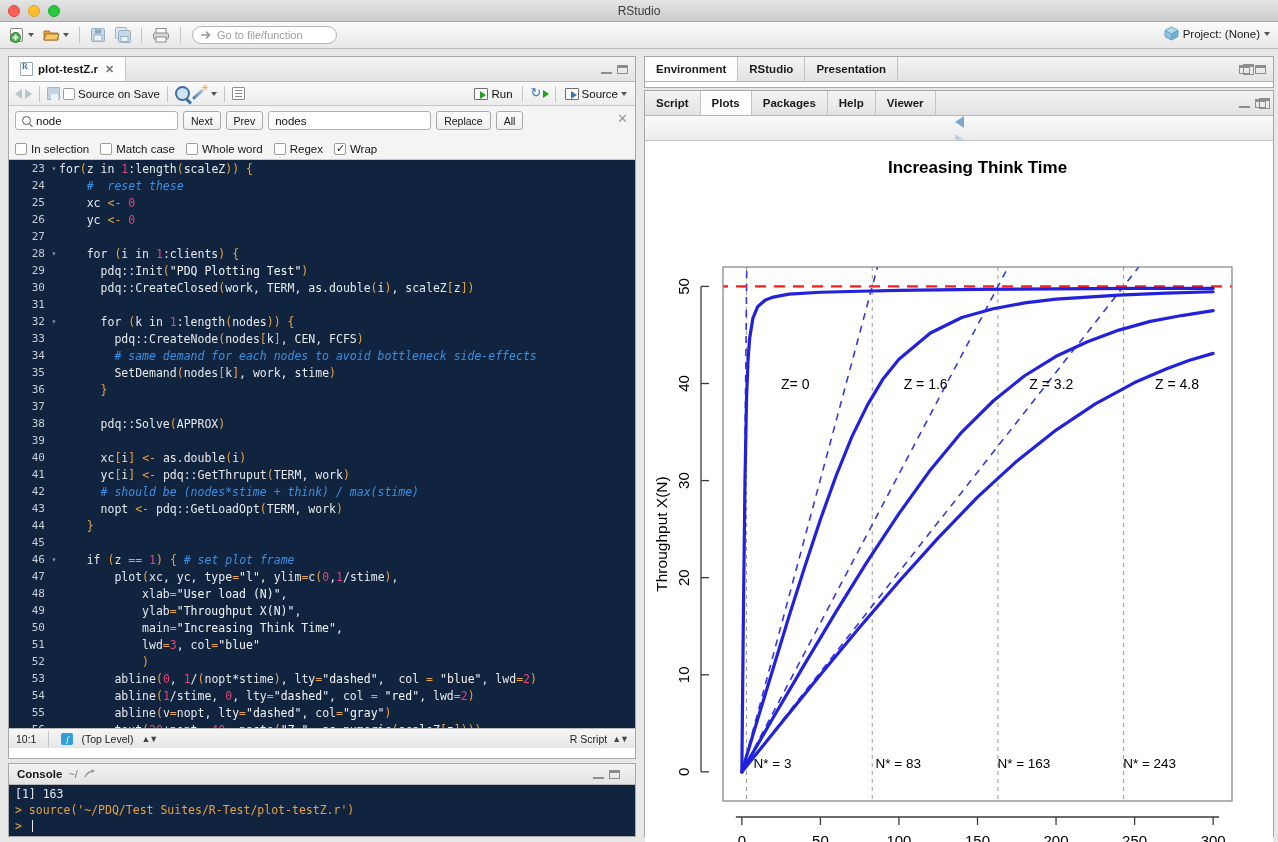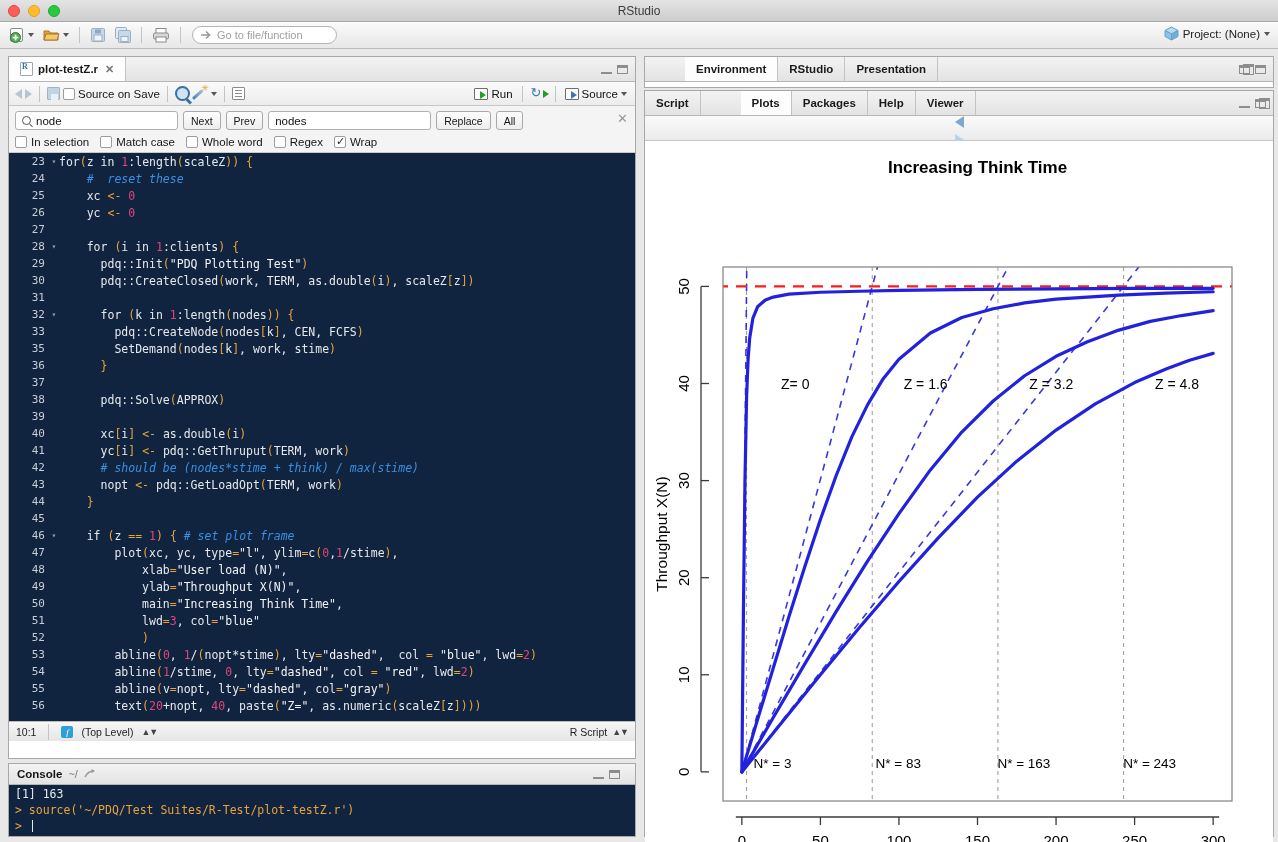--- a/index.html
+++ b/index.html
@@ -71,21 +71,21 @@
   .tabstrip {
     height: 25px; background: linear-gradient(#f3f3f3, #e3e3e3);
     border-bottom: 1px solid #b6b6b6; display: flex; align-items: stretch;
     position: relative;
   }
   .tab {
     display: flex; align-items: center; gap: 5px;
     padding: 0 11px; font-size: 11.5px; font-weight: bold; color: #1a1a1a;
     border-right: 1px solid #c3c3c3; cursor: default;
   }
-  .tab.active { background: #fdfdfd; margin-left: 40px; }
+  .tab.active { background: #fdfdfd; }
   .tab.inactive { background: transparent; }
   .tabfile { background: #fdfdfd; border-right: 1px solid #c3c3c3; }
   .tabclose { font-size: 11px; color: #777; margin-left: 2px; }
   .ricon { width: 13px; height: 14px; position: relative; display:inline-block; }
   .ricon::before {
     content:""; position:absolute; inset:0;
     background:#fff; border:1px solid #9aa8b4; border-radius:1px;
   }
   .ricon::after {
     content:"R"; position:absolute; left:2px; top:0px;
@@ -147,21 +147,21 @@
   }
   .fi-search { width: 163px; }
   .fi-replace { width: 163px; }
   .smallmag { width: 9px; height: 9px; border: 1.4px solid #555; border-radius: 50%; position: relative; flex: none; }
   .smallmag::after { content:""; position:absolute; right:-3px; bottom:-2px; width:4px;height:1.4px;background:#555;transform:rotate(45deg);}
   .fbtn {
     height: 19px; padding: 0 7px; font-size: 10.5px; color: #161616;
     background: linear-gradient(#fdfdfd,#eeeeee); border: 1px solid #a9a9a9; border-radius: 3px;
     display: flex; align-items: center;
   }
-  .findrow2 { display: flex; align-items: center; gap: 11px; margin-top: 6px; }
+  .findrow2 { display: flex; align-items: center; gap: 11px; margin-top: 13px; }
   .cbwrap { display: flex; align-items: center; gap: 4px; }
   .findclose { position: absolute; right: 7px; top: 5px; font-size: 13px; color: #989898; }
 
   
   .codearea {
     background: #11243f; position: relative; overflow: hidden;
     height: 568px; font-family: "DejaVu Sans Mono", monospace; font-size: 11.5px;
   }
   .coderow { display: flex; height: 17px; align-items: center; white-space: pre; }
   .gutter {
@@ -383,20 +383,21 @@
         <div class="coderow"><span class="gutter">24</span><span class="fold"></span><span class="code">    <span class="c">#  reset these</span></span></div>
         <div class="coderow"><span class="gutter">25</span><span class="fold"></span><span class="code">    xc <span class="k">&lt;-</span> <span class="n">0</span></span></div>
         <div class="coderow"><span class="gutter">26</span><span class="fold"></span><span class="code">    yc <span class="k">&lt;-</span> <span class="n">0</span></span></div>
         <div class="coderow"><span class="gutter">27</span><span class="fold"></span><span class="code"></span></div>
         <div class="coderow"><span class="gutter">28</span><span class="fold">▾</span><span class="code">    for <span class="p">(</span>i in <span class="n">1</span>:clients<span class="p">)</span> <span class="p">{</span></span></div>
         <div class="coderow"><span class="gutter">29</span><span class="fold"></span><span class="code">      pdq::Init<span class="p">(</span><span class="s">"PDQ Plotting Test"</span><span class="p">)</span></span></div>
         <div class="coderow"><span class="gutter">30</span><span class="fold"></span><span class="code">      pdq::CreateClosed<span class="p">(</span>work, TERM, as.double<span class="p">(</span>i<span class="p">)</span>, scaleZ<span class="p">[</span>z<span class="p">]</span><span class="p">)</span></span></div>
         <div class="coderow"><span class="gutter">31</span><span class="fold"></span><span class="code"></span></div>
         <div class="coderow"><span class="gutter">32</span><span class="fold">▾</span><span class="code">      for <span class="p">(</span>k in <span class="n">1</span>:length<span class="p">(</span>nodes<span class="p">)</span><span class="p">)</span> <span class="p">{</span></span></div>
         <div class="coderow"><span class="gutter">33</span><span class="fold"></span><span class="code">        pdq::CreateNode<span class="p">(</span>nodes<span class="p">[</span>k<span class="p">]</span>, CEN, FCFS<span class="p">)</span></span></div>
+        <div class="coderow"><span class="gutter">34</span><span class="fold"></span><span class="code">        <span class="c"># same demand for each nodes to avoid bottleneck side-effects</span></span></div>
         <div class="coderow"><span class="gutter">35</span><span class="fold"></span><span class="code">        SetDemand<span class="p">(</span>nodes<span class="p">[</span>k<span class="p">]</span>, work, stime<span class="p">)</span></span></div>
         <div class="coderow"><span class="gutter">36</span><span class="fold"></span><span class="code">      <span class="p">}</span></span></div>
         <div class="coderow"><span class="gutter">37</span><span class="fold"></span><span class="code"></span></div>
         <div class="coderow"><span class="gutter">38</span><span class="fold"></span><span class="code">      pdq::Solve<span class="p">(</span>APPROX<span class="p">)</span></span></div>
         <div class="coderow"><span class="gutter">39</span><span class="fold"></span><span class="code"></span></div>
         <div class="coderow"><span class="gutter">40</span><span class="fold"></span><span class="code">      xc<span class="p">[</span>i<span class="p">]</span> <span class="k">&lt;-</span> as.double<span class="p">(</span>i<span class="p">)</span></span></div>
         <div class="coderow"><span class="gutter">41</span><span class="fold"></span><span class="code">      yc<span class="p">[</span>i<span class="p">]</span> <span class="k">&lt;-</span> pdq::GetThruput<span class="p">(</span>TERM, work<span class="p">)</span></span></div>
         <div class="coderow"><span class="gutter">42</span><span class="fold"></span><span class="code">      <span class="c"># should be (nodes*stime + think) / max(stime)</span></span></div>
         <div class="coderow"><span class="gutter">43</span><span class="fold"></span><span class="code">      nopt <span class="k">&lt;-</span> pdq::GetLoadOpt<span class="p">(</span>TERM, work<span class="p">)</span></span></div>
         <div class="coderow"><span class="gutter">44</span><span class="fold"></span><span class="code">    <span class="p">}</span></span></div>

